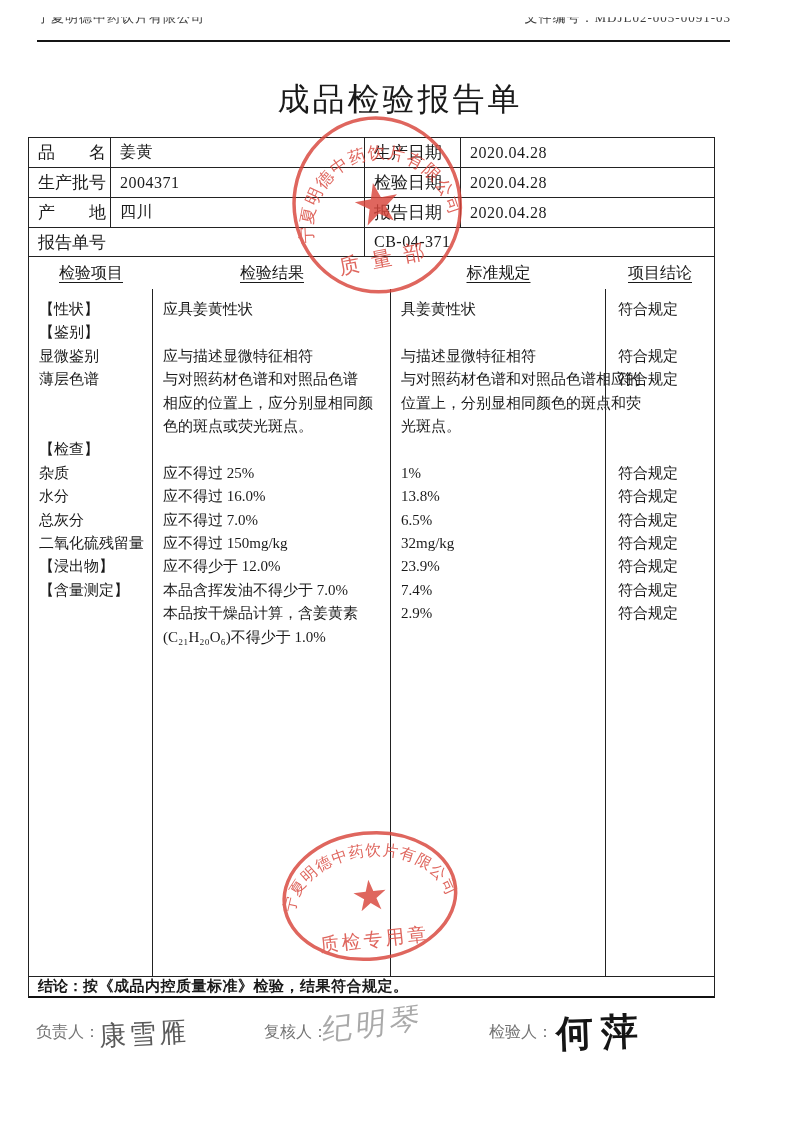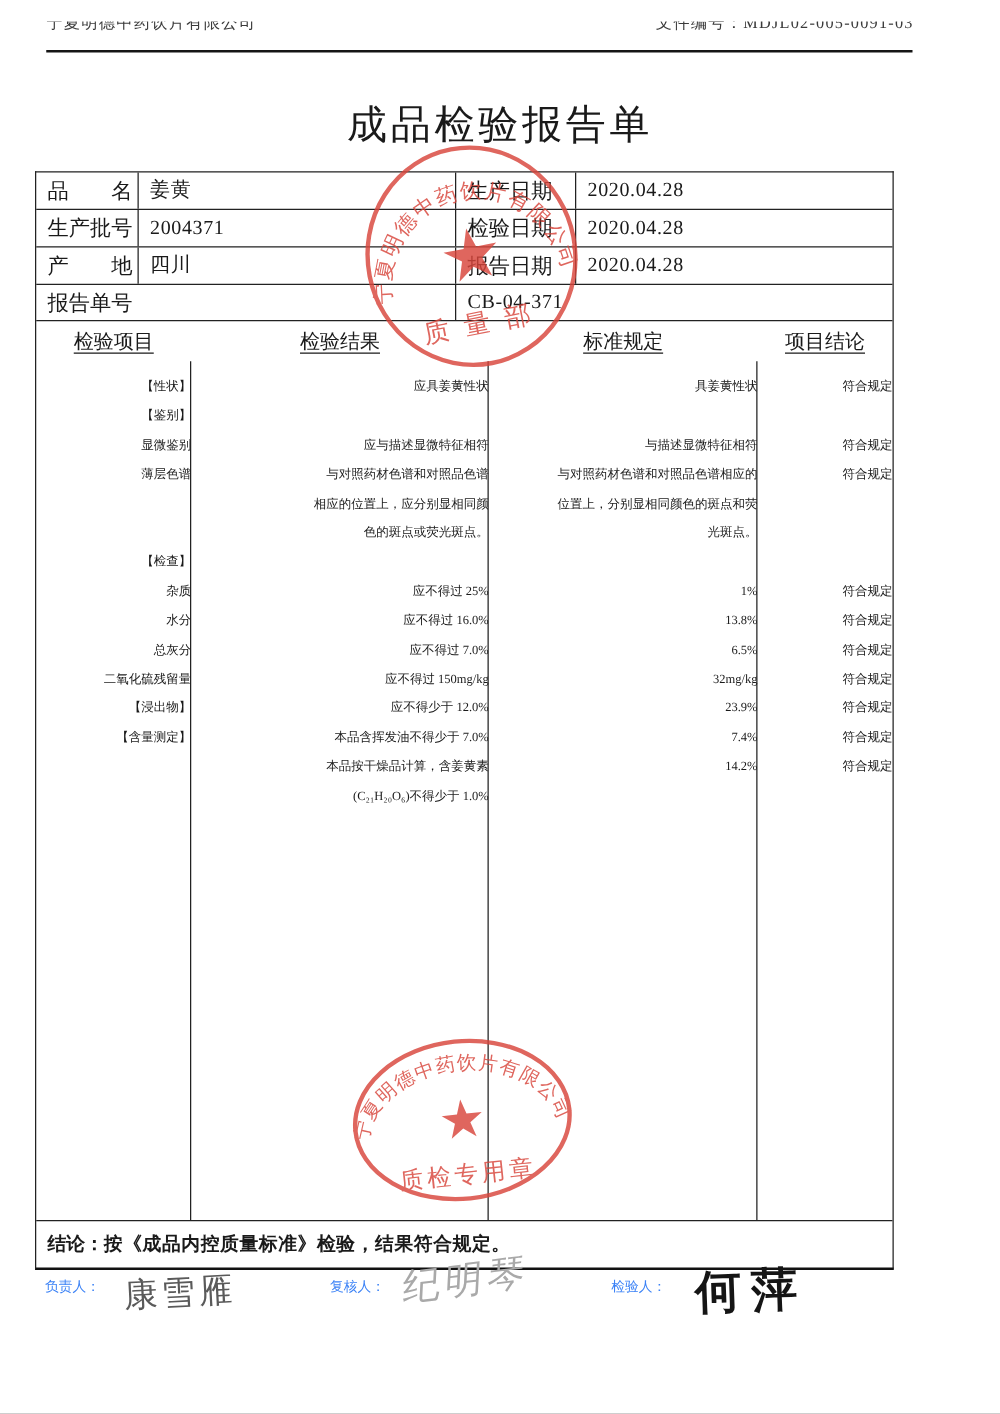--- a/index.html
+++ b/index.html
@@ -23,29 +23,29 @@
   .bR{border-right:1px solid #222;}
   .val{font-size:16px;letter-spacing:.5px;}
   
   .insp-header{display:grid;grid-template-columns:124px 238px 215px 108px;height:32px;box-sizing:border-box;}
   .insp-header .hcell{display:flex;align-items:center;justify-content:center;font-size:16px;box-sizing:border-box;}
   .insp-header .hcell span{text-decoration:underline;text-underline-offset:4px;}
   
   .insp-body{position:relative;height:687px;box-sizing:border-box;padding-top:9px;}
   .vline{position:absolute;top:0;bottom:0;width:1px;background:#222;}
   .vline.v1{left:123px;} .vline.v2{left:361px;} .vline.v3{left:576px;}
-  .body-row{display:grid;grid-template-columns:124px 238px 215px 108px;line-height:23.4px;font-size:10px;text-align:right;}
+  .body-row{display:grid;grid-template-columns:124px 238px 215px 108px;line-height:23.4px;font-size:15px;}
   .body-row .bcell{padding-left:10px;white-space:nowrap;overflow:visible;}
   .body-row .bcell:nth-child(4){padding-left:12px;}
   
-  .conclusion-row{display:flex;align-items:center;height:38px;border-top:1px solid #222;box-sizing:border-box;font-size:15px;padding-left:9px;}
+  .conclusion-row{display:flex;align-items:center;height:20px;border-top:1px solid #222;box-sizing:border-box;font-size:15px;padding-left:9px;}
   .conclusion-row b{font-weight:700;}
   .conclusion-row .conc-text{font-weight:600;letter-spacing:.5px;}
   
-  .sig-label{position:absolute;font-size:11px;color:#3b82f6;}
+  .sig-label{position:absolute;font-size:16px;color:#737373;}
   .sig{position:absolute;white-space:nowrap;}
   .sig-owner{left:99px;top:1016px;font-size:27px;color:#5a5a5a;transform:rotate(-3deg);letter-spacing:3px;}
   .sig-reviewer{left:322px;top:1004px;font-size:30px;color:#a9a9a9;transform:rotate(-7deg) skewX(-10deg);letter-spacing:4px;}
   .sig-inspector{left:556px;top:1008px;font-size:37px;color:#151515;font-weight:700;transform:rotate(-2deg);letter-spacing:8px;}
   
   .stamp{position:absolute;opacity:.82;}
   .stamp-top{left:284px;top:110px;transform:rotate(-11deg);}
   .stamp-bottom{left:279px;top:828px;transform:rotate(-6deg);}
 </style>
 </head>
@@ -179,21 +179,21 @@
         </div>
         <div class="body-row">
           <div class="bcell">【含量测定】</div>
           <div class="bcell">本品含挥发油不得少于 7.0%</div>
           <div class="bcell">7.4%</div>
           <div class="bcell">符合规定</div>
         </div>
         <div class="body-row">
           <div class="bcell"></div>
           <div class="bcell">本品按干燥品计算，含姜黄素</div>
-          <div class="bcell">14.2%</div>
+          <div class="bcell">2.9%</div>
           <div class="bcell">符合规定</div>
         </div>
         <div class="body-row">
           <div class="bcell"></div>
           <div class="bcell">(C₂₁H₂₀O₆)不得少于 1.0%</div>
           <div class="bcell"></div>
           <div class="bcell"></div>
         </div>
       </div>
 

